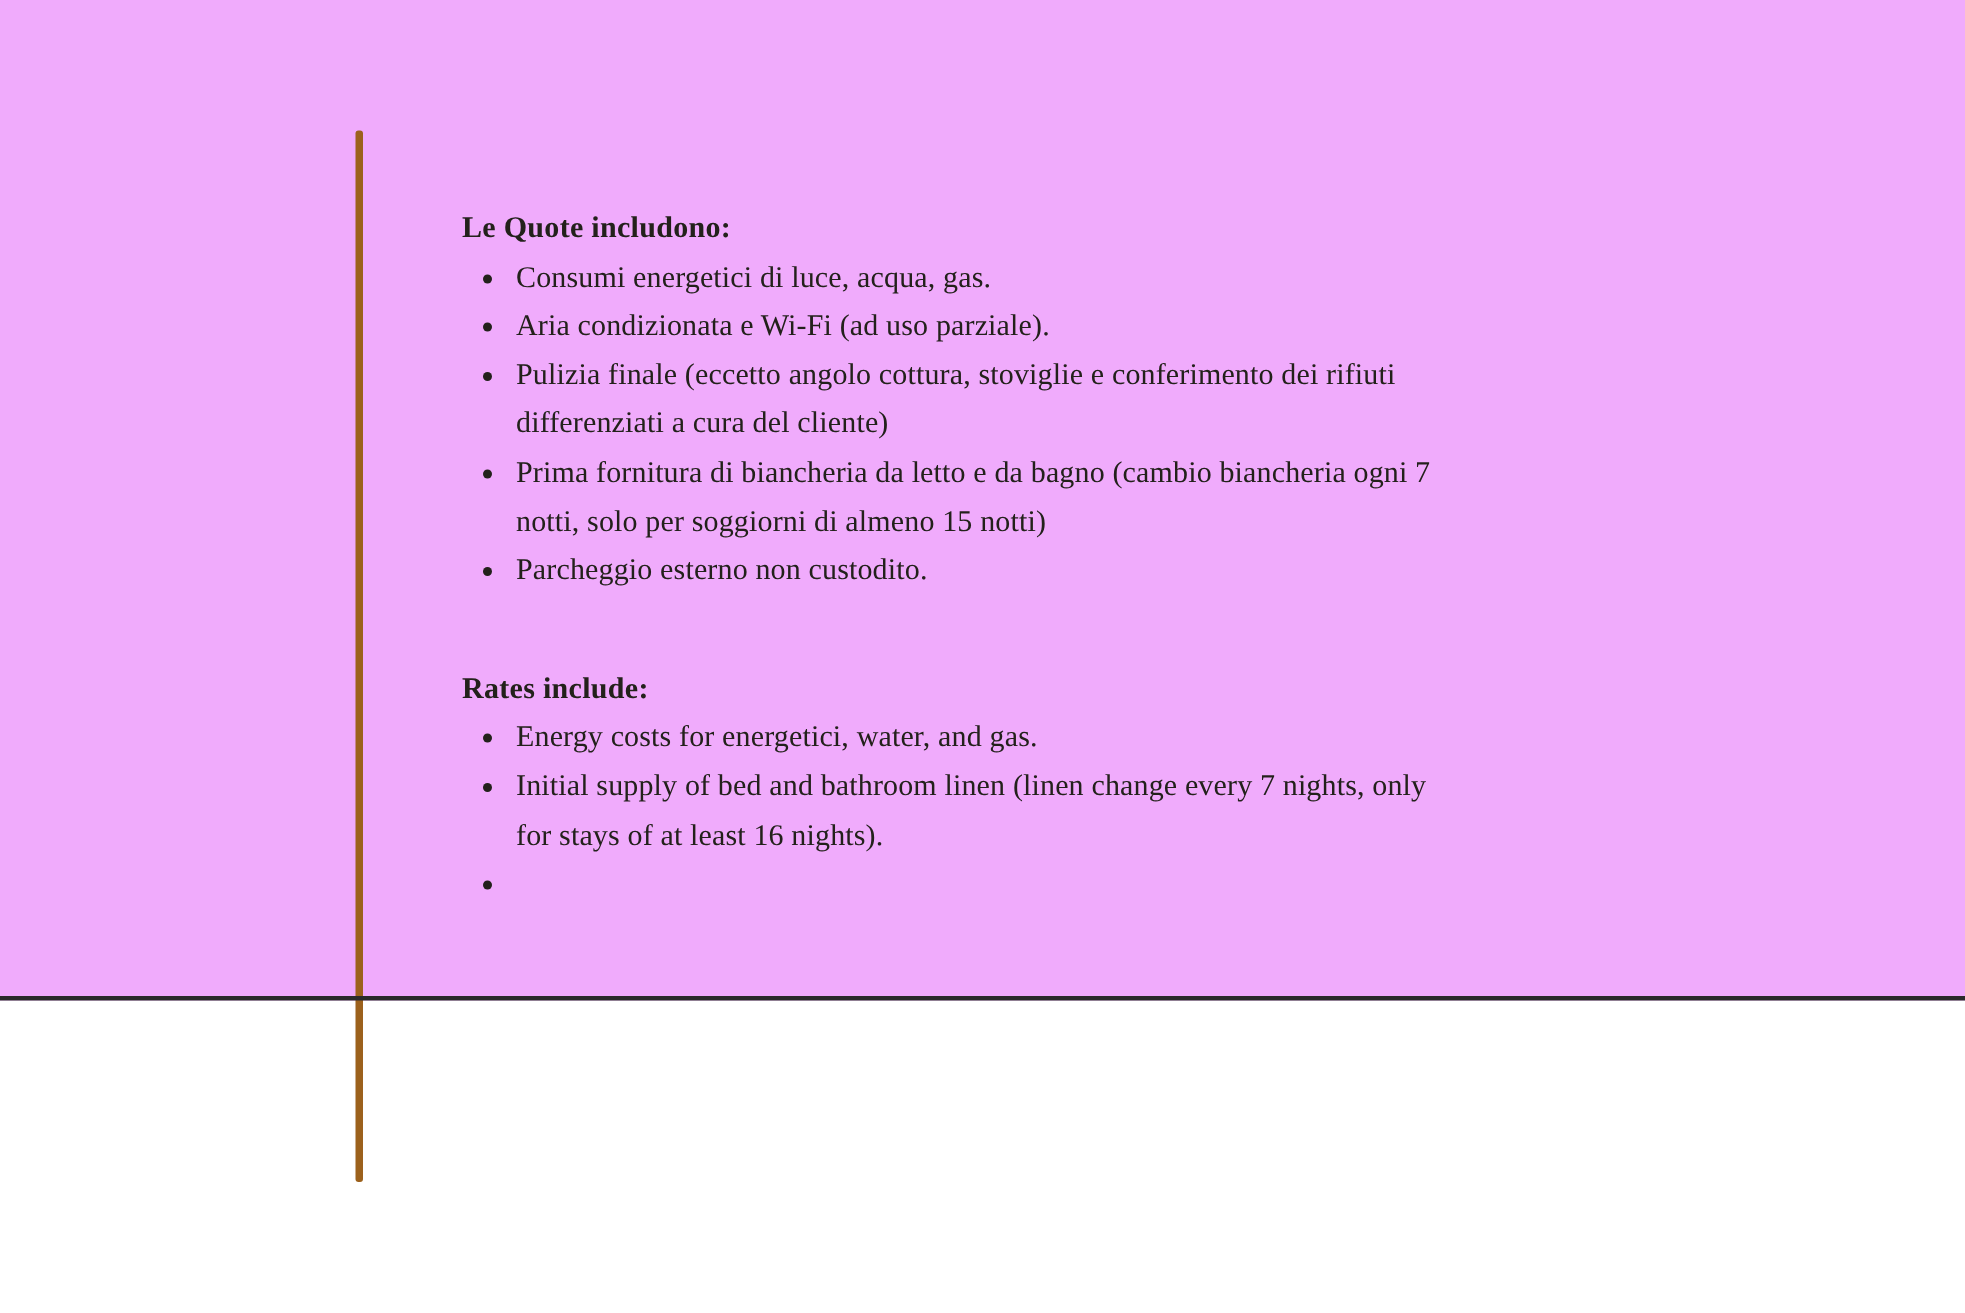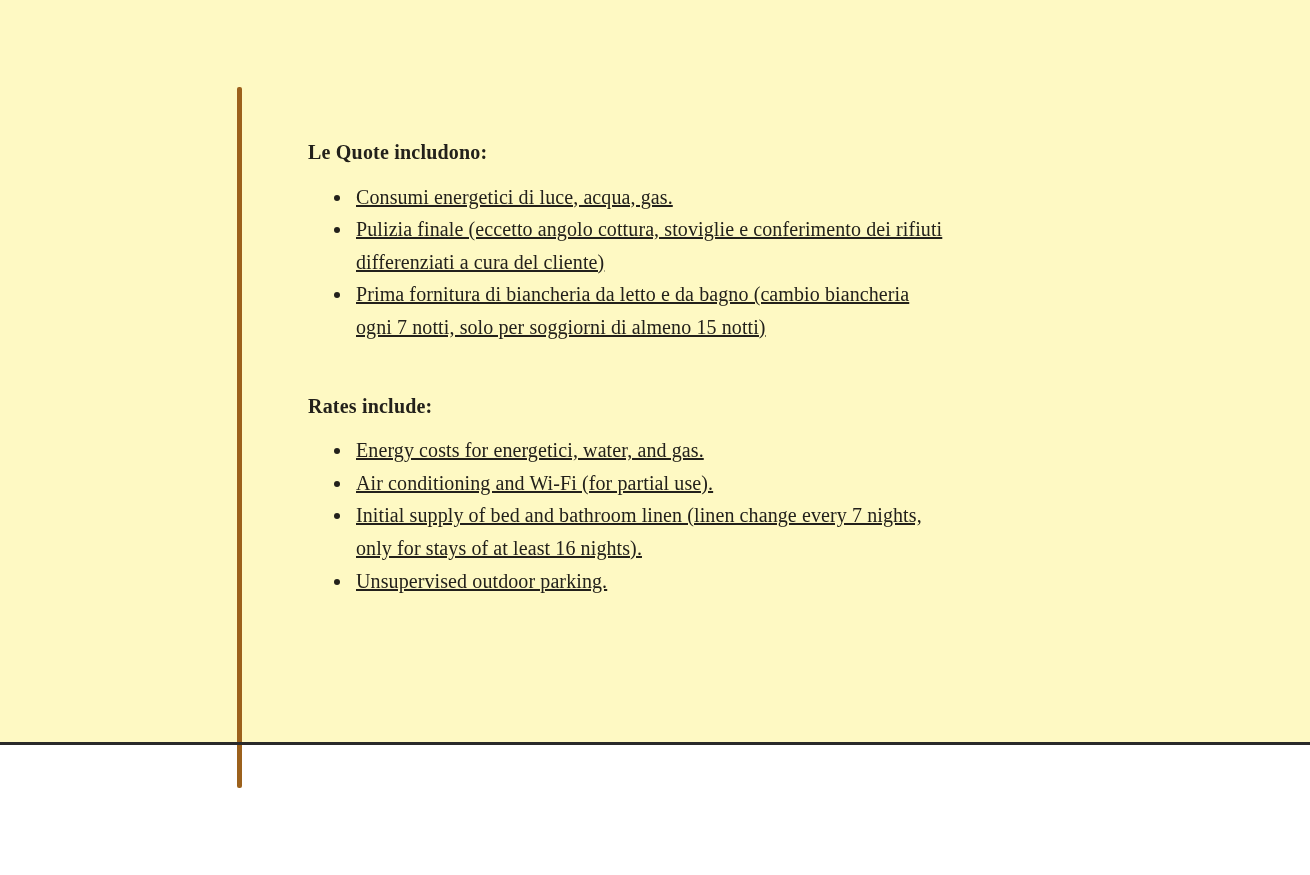--- a/index.html
+++ b/index.html
@@ -8,22 +8,22 @@
   }
   body {
     width: 1310px;
     height: 875px;
     overflow: hidden;
     font-family: "Liberation Serif", "DejaVu Serif", serif;
   }
   .canvas {
     position: relative;
     width: 1310px;
-    height: 745px;
-    background: #fef9c3;
+    height: 667px;
+    background: #f0abfc;
   }
   .accent-line {
     position: absolute;
     left: 237px;
     top: 87px;
     width: 5px;
     height: 701px;
     background: #9c611c;
     border-radius: 2px;
   }
@@ -38,23 +38,22 @@
   }
   .section-heading {
     margin: 0;
     font-size: 20px;
     font-weight: 700;
     line-height: 32.6px;
     letter-spacing: 0.2px;
   }
   .bullet-list {
     list-style: none;
-    margin: 12px;
+    margin: 0;
     padding: 0;
-    text-decoration: underline;
   }
   .list-item {
     position: relative;
     padding-left: 36px;
     letter-spacing: 0.1px;
   }
   .bullet-dot {
     position: absolute;
     left: 14px;
     top: 14px;
@@ -81,32 +80,33 @@
 <div class="canvas">
 
   <div class="accent-line"></div>
 
   <div class="content">
 
     <section class="section-italian">
       <h2 class="section-heading">Le Quote includono:</h2>
       <ul class="bullet-list">
         <li class="list-item"><span class="bullet-dot"></span><span>Consumi energetici di luce, acqua, gas.</span></li>
+        <li class="list-item"><span class="bullet-dot"></span><span>Aria condizionata e Wi-Fi (ad uso parziale).</span></li>
         <li class="list-item"><span class="bullet-dot"></span><span>Pulizia finale (eccetto angolo cottura, stoviglie e conferimento dei rifiuti differenziati a cura del cliente)</span></li>
         <li class="list-item"><span class="bullet-dot"></span><span>Prima fornitura di biancheria da letto e da bagno (cambio biancheria ogni 7 notti, solo per soggiorni di almeno 15 notti)</span></li>
+        <li class="list-item"><span class="bullet-dot"></span><span>Parcheggio esterno non custodito.</span></li>
       </ul>
     </section>
 
     <section class="section-english">
       <h2 class="section-heading">Rates include:</h2>
       <ul class="bullet-list">
         <li class="list-item"><span class="bullet-dot"></span><span>Energy costs for energetici, water, and gas.</span></li>
-        <li class="list-item"><span class="bullet-dot"></span><span>Air conditioning and Wi-Fi (for partial use).</span></li>
         <li class="list-item"><span class="bullet-dot"></span><span>Initial supply of bed and bathroom linen (linen change every 7 nights, only for stays of at least 16 nights).</span></li>
-        <li class="list-item"><span class="bullet-dot"></span><span>Unsupervised outdoor parking.</span></li>
+        <li class="list-item"><span class="bullet-dot"></span></li>
       </ul>
     </section>
 
   </div>
 
   <div class="bottom-bar"></div>
 
 </div>
 
 </body></html>

